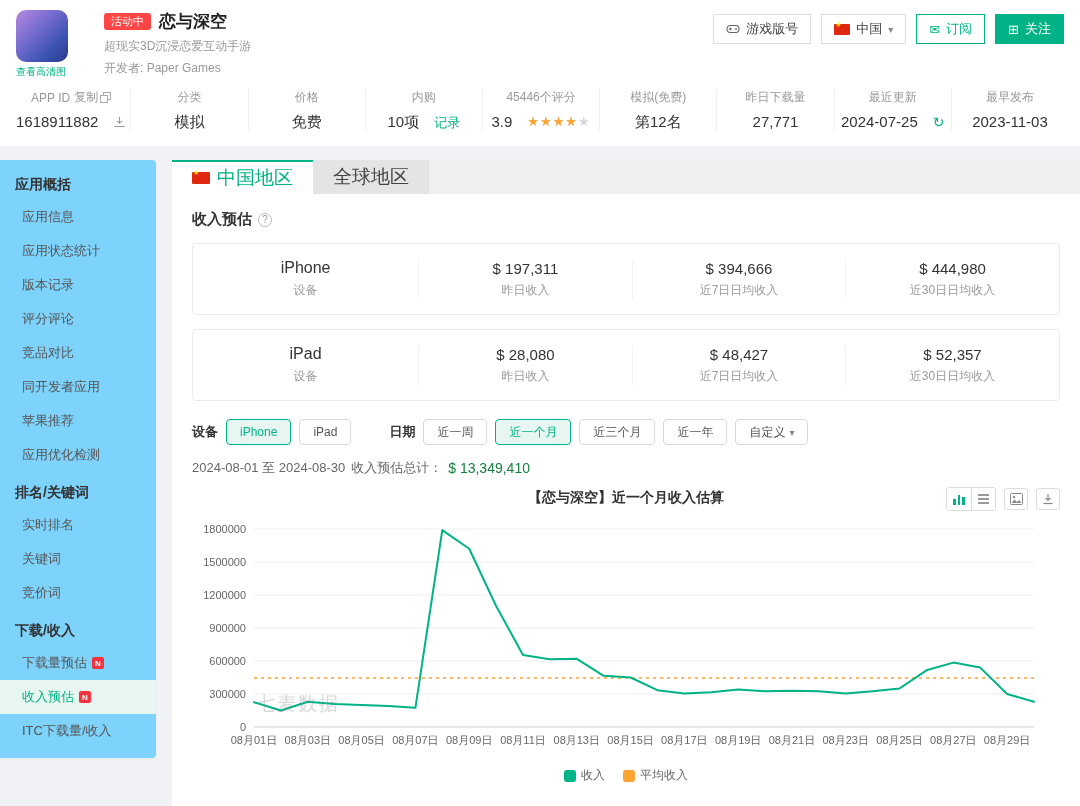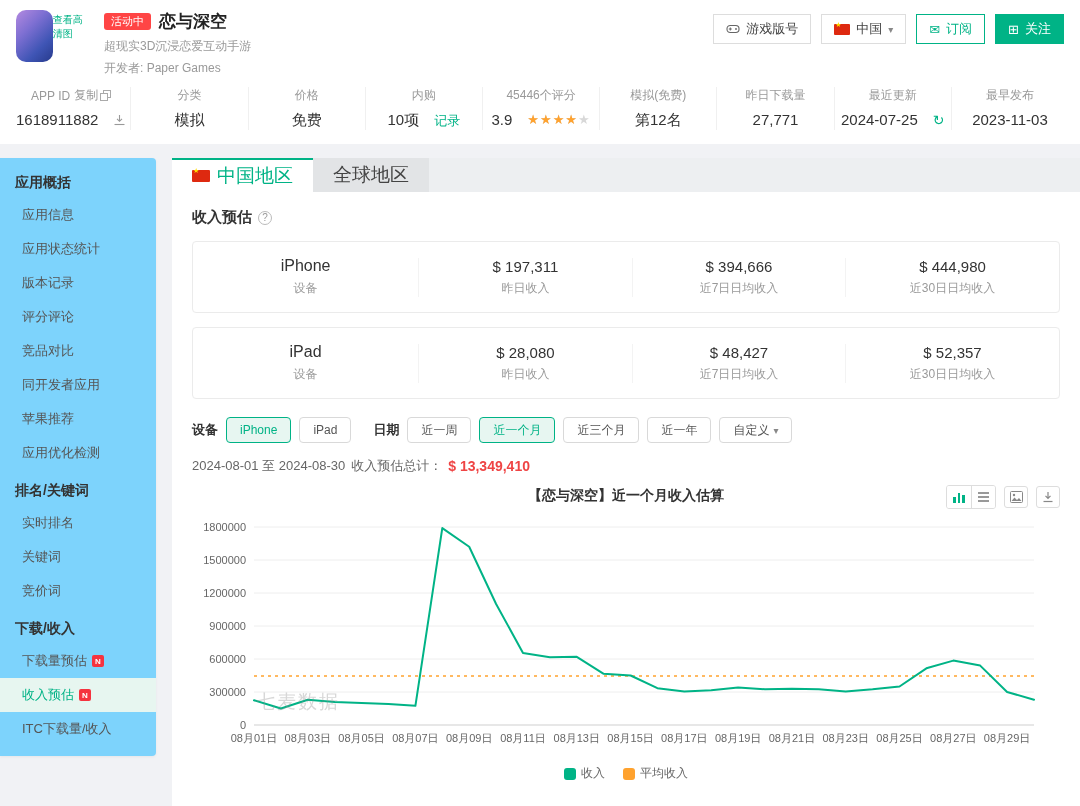--- a/index.html
+++ b/index.html
@@ -3,21 +3,21 @@
 <meta charset="utf-8">
 <style>
   *{margin:0;padding:0;box-sizing:border-box}
   html,body{width:1080px;height:806px;overflow:hidden}
   body{background:#f1f2f5;font-family:"Liberation Sans","DejaVu Sans",sans-serif;color:#333}
   button{font:inherit;background:none;border:none;cursor:pointer}
 
   
   .top{background:#fff}
   .header-main{display:flex;padding:10px 16px 2px}
-  .icon-col{width:72px;display:flex;align-items:flex-start}
+  .icon-col{width:72px;display:flex;flex-direction:column;align-items:flex-start}
   .app-icon{width:52px;height:52px;border-radius:10px;cursor:pointer;
     background:linear-gradient(135deg,#b48ae0 0%,#7d6fd2 35%,#3f55b5 70%,#273a8c 100%)}
   .view-hd{font-size:10px;color:#00b386;margin-top:3px;cursor:pointer}
   .title-col{margin-left:16px}
   .title-row{display:flex;align-items:center;gap:8px}
   .badge-live{background:#ff4545;color:#fff;font-size:11px;padding:2px 7px;border-radius:3px;line-height:1.2}
   .app-name{font-size:17px;font-weight:bold;color:#222}
   .sub{font-size:12px;color:#999;margin-top:5px}
   .actions{margin-left:auto;display:flex;gap:10px;align-items:flex-start;padding-top:4px}
   .btn{display:inline-flex;align-items:center;gap:6px;height:30px;padding:0 12px;border:1px solid #ddd;
@@ -67,27 +67,27 @@
   .dev-card{margin-top:14px;border:1px solid #ebebeb;border-radius:4px;display:flex;align-items:center;height:72px}
   .dev-col{width:26%;text-align:center}
   .dev-name{font-size:16px;color:#333}
   .dev-sub{font-size:12px;color:#999;margin-top:5px}
   .metric{width:24.66%;text-align:center;border-left:1px solid #f3f3f3}
   .metric-v{font-size:15px;color:#333}
   .metric-l{font-size:12px;color:#999;margin-top:5px}
 
   .filter-row{display:flex;align-items:center;margin-top:18px;gap:8px}
   .flabel{font-size:13px;font-weight:bold;color:#333}
-  .flabel.ml{margin-left:14px}
+  .flabel.ml{margin-left:30px}
   .fbtn{height:26px;padding:0 13px;border:1px solid #d9d9d9;border-radius:4px;background:#fff;font-size:12px;color:#555;
     display:inline-flex;align-items:center;gap:4px}
   .fbtn.active{background:#e7f6f1;border-color:#00b386;color:#00b386}
 
   .summary{margin-top:14px;font-size:13px;color:#666;display:flex;align-items:center;gap:6px}
-  .summary .total{color:#ef4444;font-size:14px;font-weight:700}
+  .summary .total{color:#15803d;font-size:14px;font-weight:400}
 
   .chart-wrap{margin-top:12px;position:relative}
   .chart-head{position:relative;height:22px}
   .chart-title{text-align:center;font-size:14px;font-weight:bold;color:#333}
   .chart-tools{position:absolute;right:0;top:-2px;display:flex;gap:8px;align-items:center}
   .tool-seg{display:flex;border:1px solid #ddd;border-radius:3px;overflow:hidden}
   .tool{width:24px;height:22px;display:flex;align-items:center;justify-content:center;cursor:pointer;background:#fff}
   .tool + .tool{border-left:1px solid #ddd}
   .tool-sq{width:24px;height:22px;border:1px solid #ddd;border-radius:3px;display:flex;align-items:center;justify-content:center;background:#fff;cursor:pointer}
   .bars-icon{display:flex;align-items:flex-end;gap:2px;height:11px}

